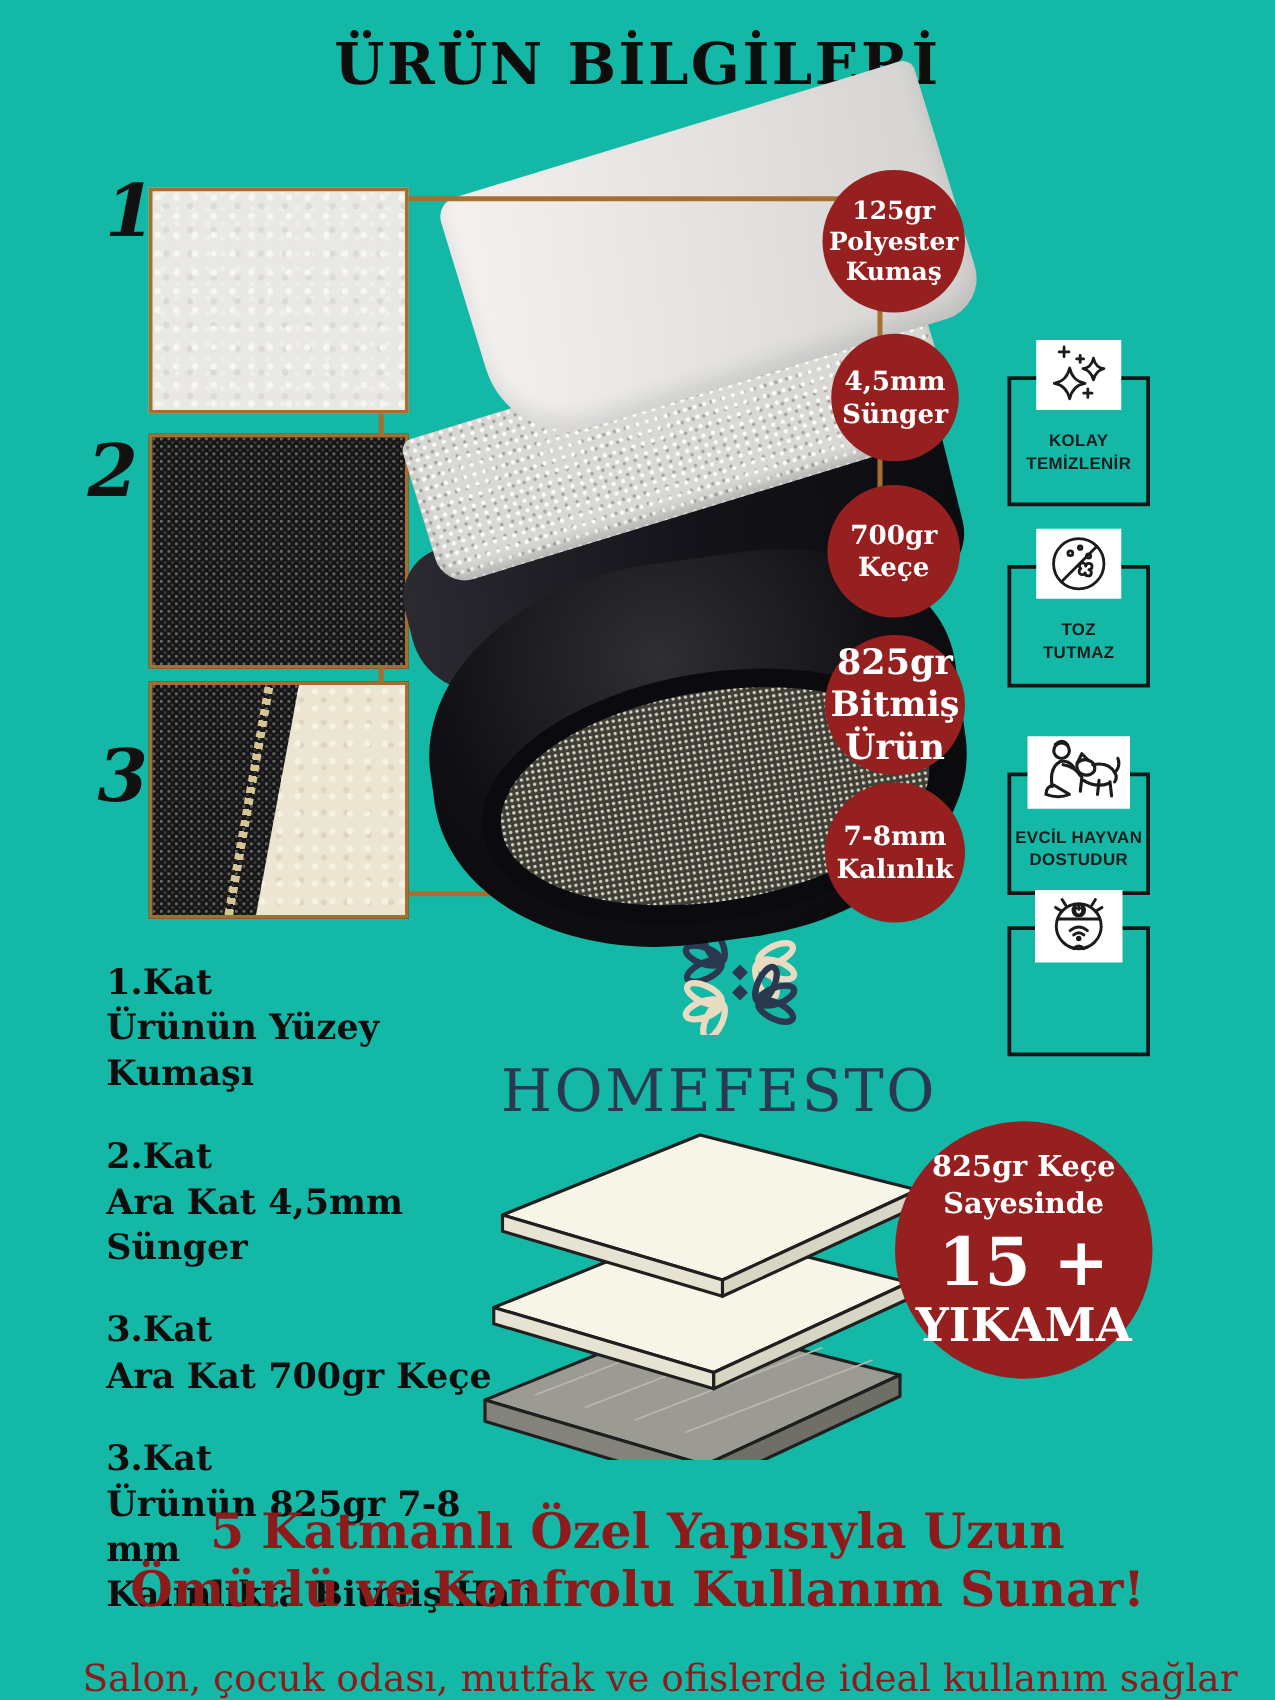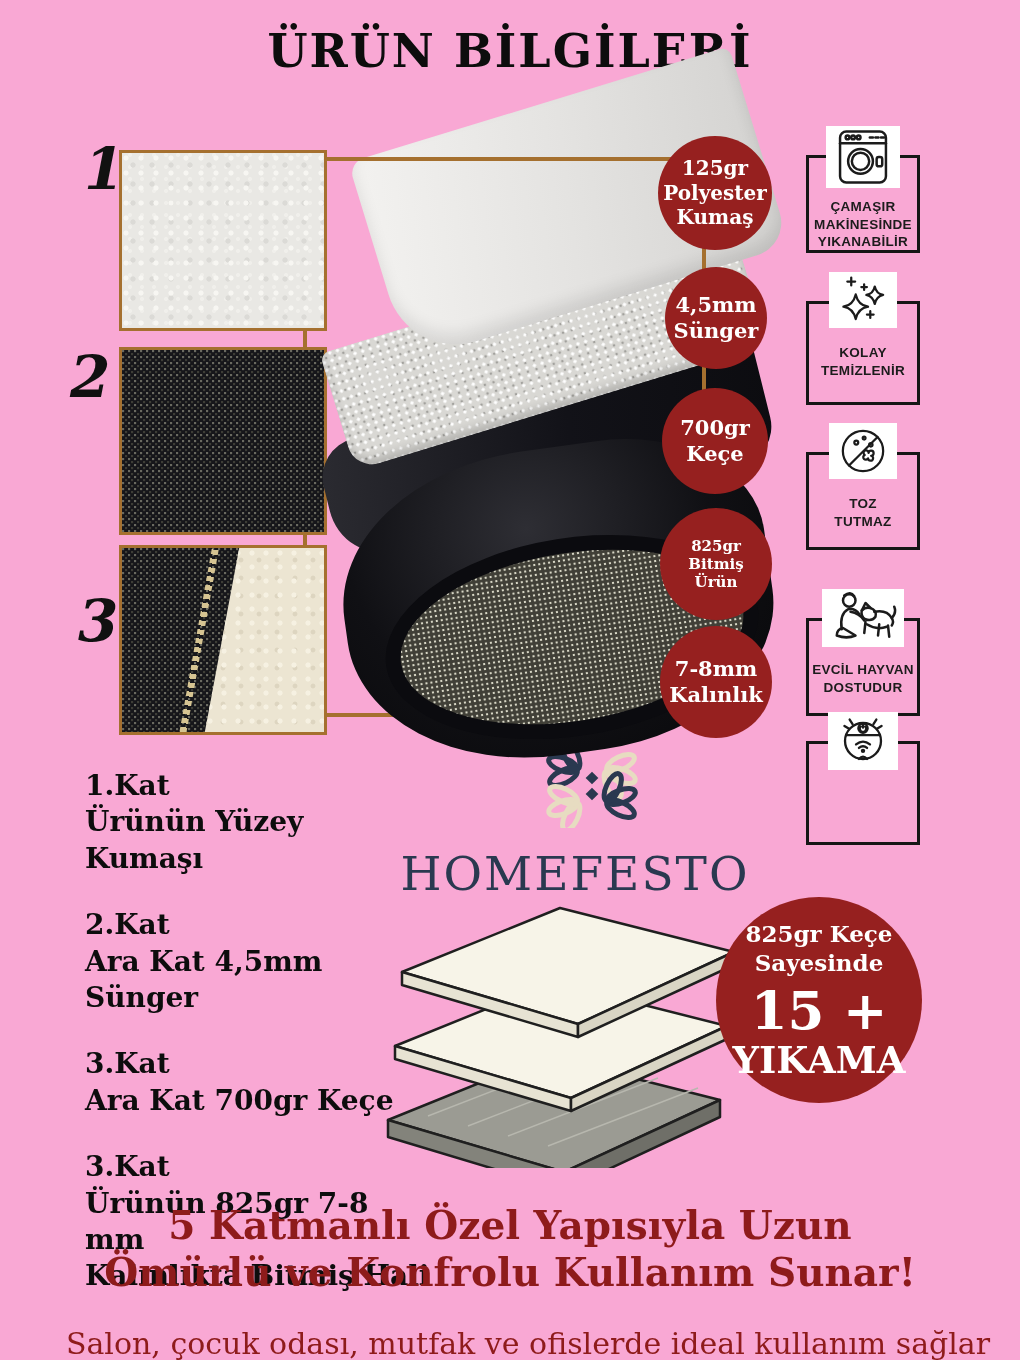--- a/index.html
+++ b/index.html
@@ -1,16 +1,16 @@
 <!DOCTYPE html>
 <html><head>
 <meta charset="utf-8">
 <style>
   html,body{margin:0;padding:0;background:#fff;}
-  .page{position:relative;width:1020px;height:1360px;background:#f9a8d4;overflow:hidden;
+  .page{position:relative;width:1020px;height:1360px;background:#14b8a6;overflow:hidden;
         font-family:"DejaVu Serif",serif;color:#0d0d0d;margin:0 auto;}
 
   .title{position:absolute;top:24px;left:0;width:100%;text-align:center;
          font-size:46px;font-weight:bold;letter-spacing:2px;color:#0d0d0d;}
 
   
   .bar{position:absolute;background:#a5702f;z-index:5;}
 
   
   .sq-num{position:absolute;font-style:italic;font-weight:bold;font-size:58px;line-height:1;color:#111;z-index:3;}
@@ -137,48 +137,29 @@
     </div>
   <div class="badge" style="left:665px;top:267px;width:102px;height:102px">
     <span class="badge-text" style="font-size:21px">4,5mm
 Sünger</span>
     </div>
   <div class="badge" style="left:662px;top:388px;width:106px;height:106px">
     <span class="badge-text" style="font-size:21px">700gr
 Keçe</span>
     </div>
   <div class="badge" style="left:660px;top:508px;width:112px;height:112px">
-    <span class="badge-text" style="font-size:15px">825gr
+    <span class="badge-text" style="font-size:28px">825gr
 Bitmiş
 Ürün</span>
     </div>
   <div class="badge" style="left:660px;top:626px;width:112px;height:112px">
     <span class="badge-text" style="font-size:21px">7-8mm
 Kalınlık</span>
     </div>
 
-  <div class="feature" style="top:155px;height:98px">
-    <span class="icon-wrap">
-      <svg width="62" height="62" viewBox="0 0 100 100">
-        <rect x="13" y="9" width="74" height="82" rx="10"></rect>
-        <line x1="13" y1="28" x2="87" y2="28"></line>
-        <circle cx="25" cy="18.5" r="3"></circle>
-          <circle cx="34" cy="18.5" r="3"></circle>
-          <circle cx="43" cy="18.5" r="3"></circle>
-        <line x1="61" y1="18.5" x2="66" y2="18.5"></line>
-          <line x1="70" y1="18.5" x2="75" y2="18.5"></line>
-          <line x1="79" y1="18.5" x2="84" y2="18.5"></line>
-        <circle cx="46" cy="57" r="20"></circle>
-          <circle cx="46" cy="57" r="14"></circle>
-        <rect x="72" y="50" width="9" height="15" rx="3.5"></rect>
-      </svg></span>
-    <div class="flabel">ÇAMAŞIR
-MAKİNESİNDE
-YIKANABİLİR</div>
-  </div>
 
   <div class="feature" style="top:301px;height:104px">
     <span class="icon-wrap">
       <svg width="56" height="56" viewBox="0 0 100 100">
         <path d="M37 40 C40 53 47 60 59 62 C47 64 40 71 37 84 C34 71 27 64 15 62 C27 60 34 53 37 40 Z"></path>
         <path d="M71 26 C73 35 78 40 86 41 C78 43 73 48 71 57 C69 48 64 43 56 41 C64 40 69 35 71 26 Z"></path>
         <path d="M29 10 L29 24 M22 17 L36 17"></path>
         <path d="M52 22 L52 32 M47 27 L57 27"></path>
         <path d="M63 70 L63 82 M57 76 L69 76"></path>
       </svg></span>

